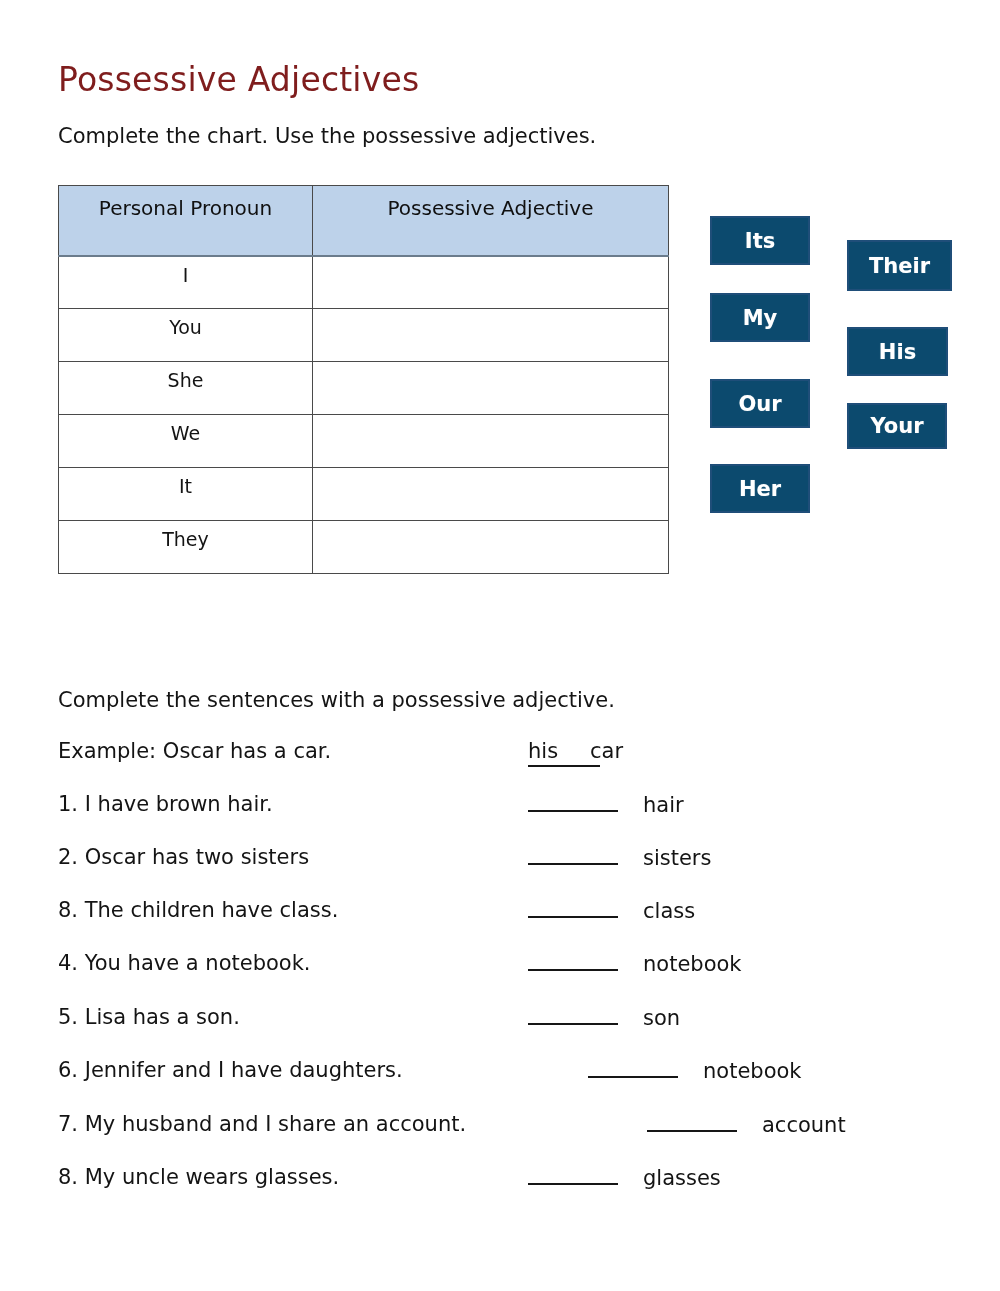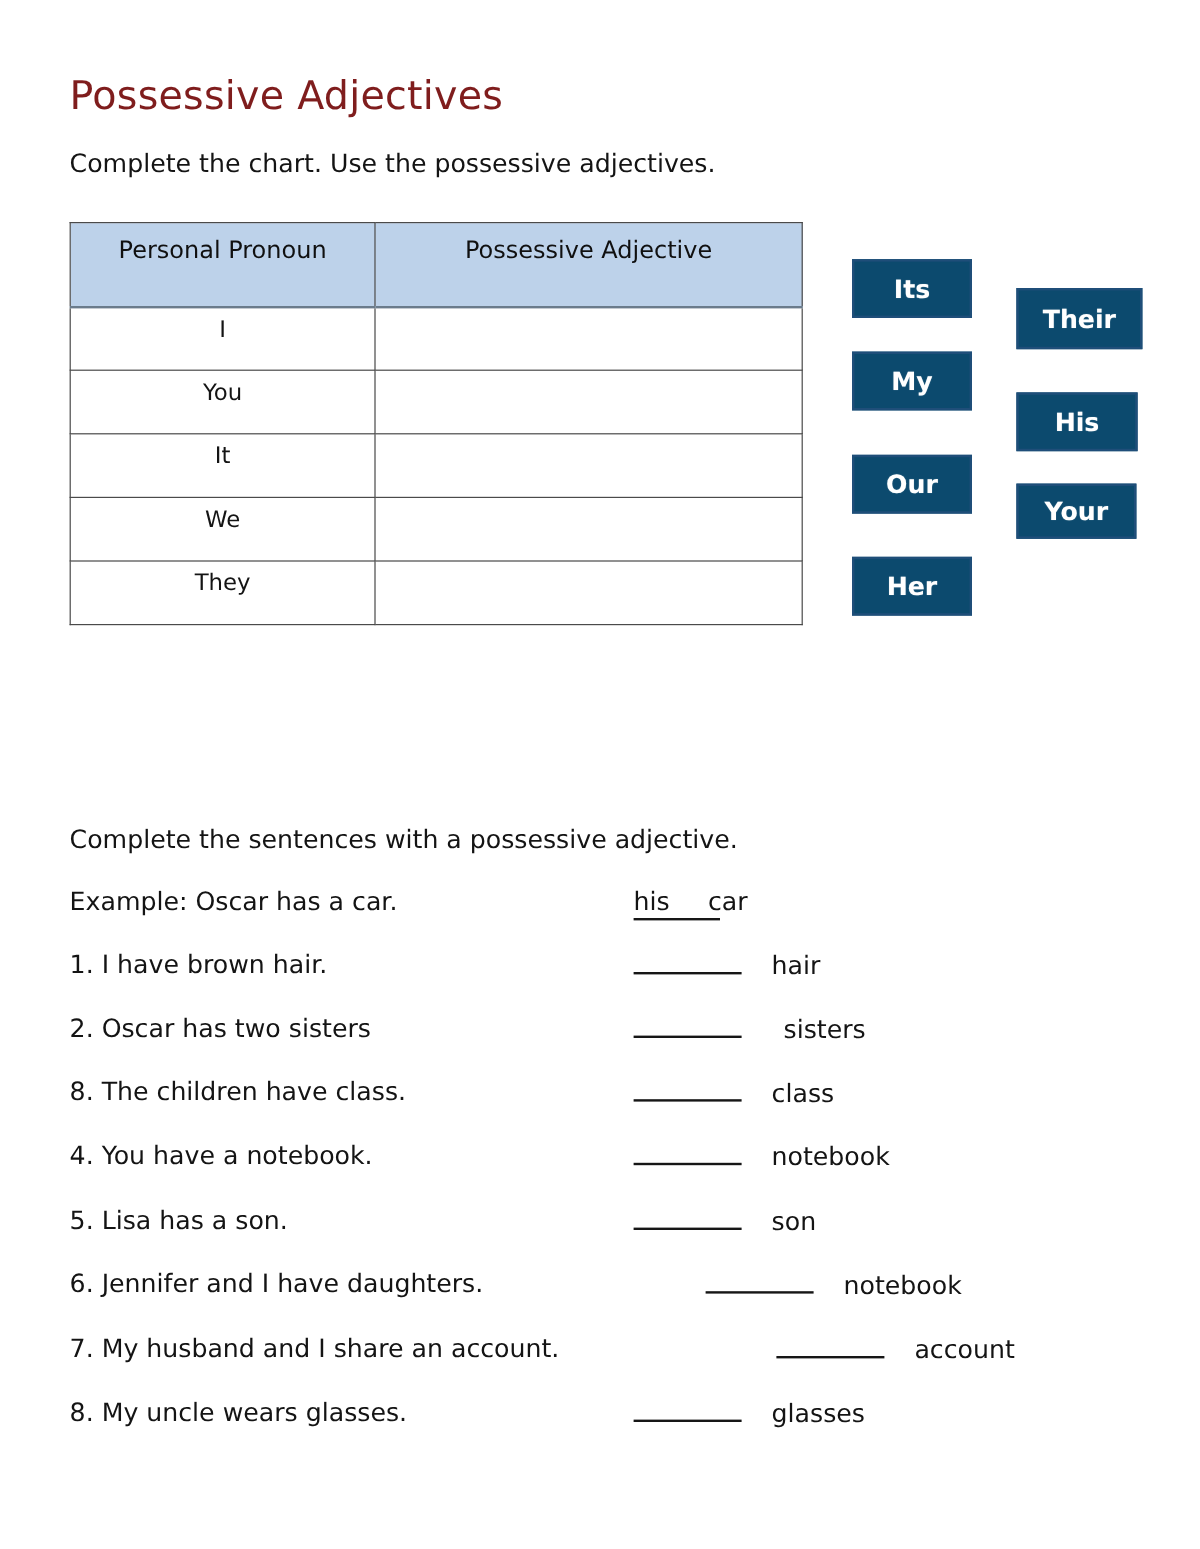--- a/index.html
+++ b/index.html
@@ -153,25 +153,29 @@
     <tbody id="pronoun-table-body">
         <tr>
           <td class="col-pronoun">I</td>
           <td class="col-possessive"></td>
         </tr>
         <tr>
           <td class="col-pronoun">You</td>
           <td class="col-possessive"></td>
         </tr>
         <tr>
+          <td class="col-pronoun">She</td>
+          <td class="col-possessive"></td>
+        </tr>
+        <tr>
+          <td class="col-pronoun">We</td>
+          <td class="col-possessive"></td>
+        </tr>
+        <tr>
           <td class="col-pronoun">It</td>
-          <td class="col-possessive"></td>
-        </tr>
-        <tr>
-          <td class="col-pronoun">We</td>
           <td class="col-possessive"></td>
         </tr>
         <tr>
           <td class="col-pronoun">They</td>
           <td class="col-possessive"></td>
         </tr>
       </tbody>
   </table>
 
   <div id="word-bank">
@@ -182,21 +186,21 @@
       <div class="word-chip" style="left: 686px; top: 379px; width: 100px; height: 49px;">Our</div>
       <div class="word-chip" style="left: 823px; top: 403px; width: 100px; height: 46px;">Your</div>
       <div class="word-chip" style="left: 686px; top: 464px; width: 100px; height: 49px;">Her</div>
     </div>
 
   <div class="instruction instruction-sentences">Complete the sentences with a possessive adjective.</div>
 
   <div id="sentence-list">
       <div class="sentence-row" style="top: 738px;"><span class="sentence-text">Example: Oscar has a car.</span><span class="answer-slot" style="left: 470px; top: 0px;"><span class="filled-answer" style="width: 72px;">his</span><span class="noun-after" style="margin-left: -10px;">car</span></span></div>
       <div class="sentence-row" style="top: 791px;"><span class="sentence-text">1. I have brown hair.</span><span class="answer-slot" style="left: 470px; top: 0px;"><span class="blank-line" style="width: 90px;"></span><span class="noun-after" style="margin-left: 25px;">hair</span></span></div>
-      <div class="sentence-row" style="top: 844px;"><span class="sentence-text">2. Oscar has two sisters</span><span class="answer-slot" style="left: 470px; top: 0px;"><span class="blank-line" style="width: 90px;"></span><span class="noun-after" style="margin-left: 35px;">sisters</span></span></div>
+      <div class="sentence-row" style="top: 844px;"><span class="sentence-text">2. Oscar has two sisters</span><span class="answer-slot" style="left: 470px; top: 0px;"><span class="blank-line" style="width: 90px;"></span><span class="noun-after" style="margin-left: 25px;">sisters</span></span></div>
       <div class="sentence-row" style="top: 897px;"><span class="sentence-text">8. The children have class.</span><span class="answer-slot" style="left: 470px; top: 0px;"><span class="blank-line" style="width: 90px;"></span><span class="noun-after" style="margin-left: 25px;">class</span></span></div>
       <div class="sentence-row" style="top: 950px;"><span class="sentence-text">4. You have a notebook.</span><span class="answer-slot" style="left: 470px; top: 0px;"><span class="blank-line" style="width: 90px;"></span><span class="noun-after" style="margin-left: 25px;">notebook</span></span></div>
       <div class="sentence-row" style="top: 1004px;"><span class="sentence-text">5. Lisa has a son.</span><span class="answer-slot" style="left: 470px; top: 0px;"><span class="blank-line" style="width: 90px;"></span><span class="noun-after" style="margin-left: 25px;">son</span></span></div>
       <div class="sentence-row" style="top: 1057px;"><span class="sentence-text">6. Jennifer and I have daughters.</span><span class="answer-slot" style="left: 530px; top: 0px;"><span class="blank-line" style="width: 90px;"></span><span class="noun-after" style="margin-left: 25px;">notebook</span></span></div>
       <div class="sentence-row" style="top: 1111px;"><span class="sentence-text">7. My husband and I share an account.</span><span class="answer-slot" style="left: 589px; top: 0px;"><span class="blank-line" style="width: 90px;"></span><span class="noun-after" style="margin-left: 25px;">account</span></span></div>
       <div class="sentence-row" style="top: 1164px;"><span class="sentence-text">8. My uncle wears glasses.</span><span class="answer-slot" style="left: 470px; top: 0px;"><span class="blank-line" style="width: 90px;"></span><span class="noun-after" style="margin-left: 25px;">glasses</span></span></div>
     </div>
 
 </div>
 

